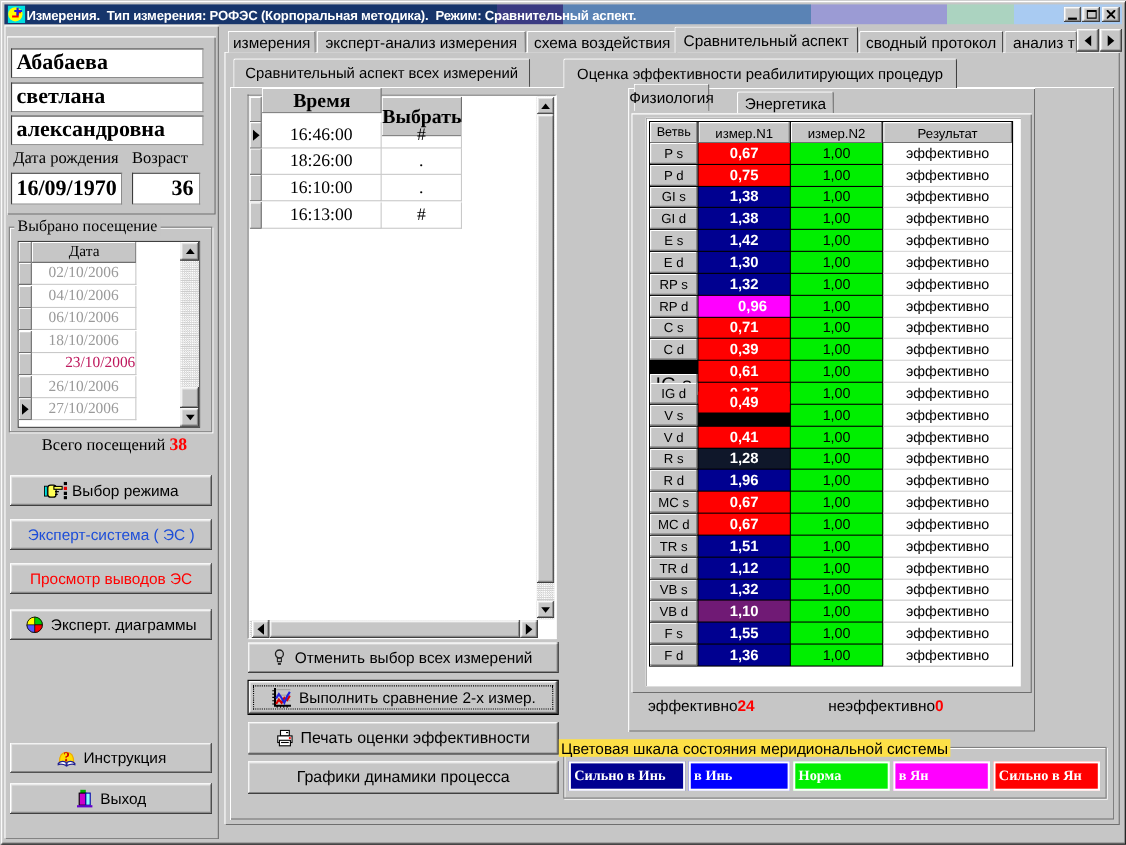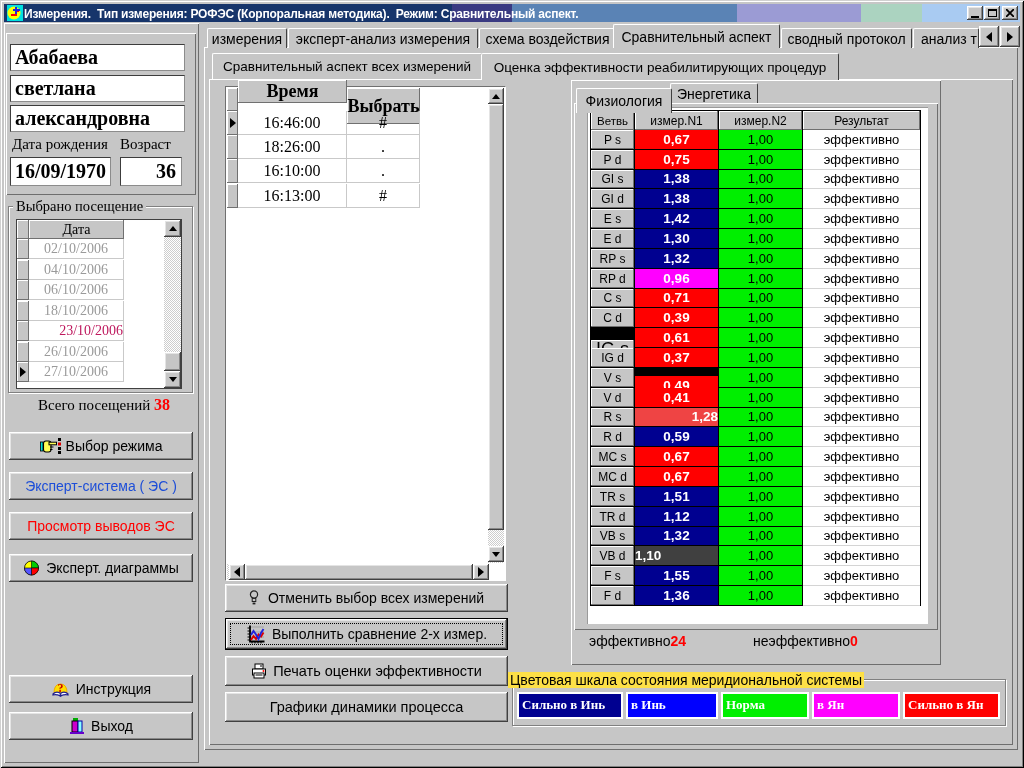--- a/index.html
+++ b/index.html
@@ -133,21 +133,21 @@
 <div class="tab" style="left:781px;top:28px;width:131px;height:20px;font-size:14px;">сводный протокол</div>
 <div class="tab" style="left:913px;top:28px;width:66px;height:20px;font-size:14px;overflow:hidden;justify-content:flex-start;padding-left:7px;">анализ т</div>
 <div class="abs btn" style="left:979px;top:26px;width:20px;height:21px;">
     <div class="tri-l" style="border-right-color:#000"></div>
   </div>
 <div class="abs btn" style="left:1000px;top:26px;width:20px;height:21px;">
     <div class="tri-r"></div>
   </div>
 
 <div class="tab" style="left:212px;top:53px;width:270px;height:26px;font-size:13.5px;">Сравнительный аспект всех измерений</div>
-<div class="tab" style="left:481px;top:53px;width:358px;height:27px;font-size:13.5px;z-index:3;">Оценка эффективности реабилитирующих процедур</div>
+<div class="tab" style="left:512px;top:53px;width:358px;height:27px;font-size:13.5px;z-index:3;">Оценка эффективности реабилитирующих процедур</div>
 <div class="abs raised1" style="left:209px;top:79px;width:804px;height:666px;background:#c6c6c6;"></div>
 
 <div class="abs" style="left:225px;top:86px;width:281px;height:495px;background:#ffffff;border:1px solid #707070;border-right-color:#fff;border-bottom-color:#fff;"></div>
 <div class="abs cell" style="left:227px;top:88px;width:11px;height:23px;"></div>
 <div class="abs cell serif" style="left:238px;top:80px;width:109px;height:23px;font-size:18px;font-weight:bold;">Время</div>
 <div class="abs cell serif" style="left:347px;top:88px;width:73px;height:36px;font-size:18px;font-weight:bold;">Выбрать</div>
 <div class="abs" id="times">
     <div class="abs cell" style="left:227px;top:111px;width:11px;height:24px;">
       <div class="tri-r" style="border-left-color:#000"></div>
     </div>
@@ -203,21 +203,21 @@
   <rect x="4" y="1" width="8" height="5" fill="#fff" stroke="#000"></rect>
   <rect x="9" y="2.5" width="2" height="1" fill="#000"></rect>
   <rect x="1.5" y="6" width="13" height="6" fill="#fff" stroke="#000"></rect>
   <rect x="3" y="10" width="10" height="5" fill="#fff" stroke="#000"></rect>
   <rect x="4.5" y="11.5" width="7" height="1" fill="#000"></rect>
   <circle cx="12.5" cy="8" r="1" fill="#f00"></circle>
  </svg>Печать оценки эффективности</div>
 <div class="abs btn" style="left:225px;top:692px;width:283px;height:30px;font-size:14.5px;">Графики динамики процесса</div>
 
 <div class="abs raised1" style="left:571px;top:80px;width:370px;height:585px;background:#c6c6c6;"></div>
-<div class="tab" style="left:576px;top:88px;width:96px;height:25px;font-size:14px;z-index:3;">Физиология</div>
+<div class="tab" style="left:576px;top:76px;width:69px;height:25px;font-size:14px;z-index:3;">Физиология</div>
 <div class="tab" style="left:670px;top:83px;width:88px;height:20px;font-size:14px;">Энергетика</div>
 <div class="abs raised1" style="left:574px;top:103px;width:364px;height:527px;background:#c6c6c6;"></div>
 <div class="abs" style="left:587px;top:107px;width:341px;height:517px;background:#ffffff;box-shadow:inset 1px 1px 0 #9a9a9a;"></div>
 <div class="abs" id="rtable">
     <div class="abs" style="left:590px;top:110px;width:331px;height:496px;background:#000;"></div>
     <div class="abs cell" style="left:591px;top:111px;width:43px;height:19px;font-size:11.5px;">Ветвь</div>
     <div class="abs cell" style="left:635px;top:111px;width:83px;height:19px;font-size:12px;">измер.N1</div>
     <div class="abs cell" style="left:719px;top:111px;width:83px;height:19px;font-size:12px;">измер.N2</div>
     <div class="abs cell" style="left:803px;top:111px;width:117px;height:19px;font-size:12px;">Результат</div>
     <div class="abs cell" style="left:591px;top:130px;width:43px;height:19px;font-size:12px;">P s</div>
@@ -242,53 +242,53 @@
     <div class="abs" style="left:803px;top:209px;width:117px;height:19px;background:#fff;font-size:13px;text-align:center;line-height:19px;"><span style="background:#fff;display:inline-block;width:100%;border-bottom:1px solid #d4d4d4;">эффективно</span></div>
     <div class="abs cell" style="left:591px;top:229px;width:43px;height:19px;font-size:12px;">E d</div>
     <div class="abs" style="left:635px;top:229px;width:83px;height:19px;background:#000090;color:#fff;font-weight:bold;font-size:13.5px;text-align:center;line-height:19px;">1,30</div>
     <div class="abs" style="left:719px;top:229px;width:83px;height:19px;background:#00ef00;font-size:13px;text-align:center;line-height:19px;">1,00</div>
     <div class="abs" style="left:803px;top:229px;width:117px;height:19px;background:#fff;font-size:13px;text-align:center;line-height:19px;"><span style="background:#fff;display:inline-block;width:100%;border-bottom:1px solid #d4d4d4;">эффективно</span></div>
     <div class="abs cell" style="left:591px;top:249px;width:43px;height:19px;font-size:12px;">RP s</div>
     <div class="abs" style="left:635px;top:249px;width:83px;height:19px;background:#000090;color:#fff;font-weight:bold;font-size:13.5px;text-align:center;line-height:19px;">1,32</div>
     <div class="abs" style="left:719px;top:249px;width:83px;height:19px;background:#00ef00;font-size:13px;text-align:center;line-height:19px;">1,00</div>
     <div class="abs" style="left:803px;top:249px;width:117px;height:19px;background:#fff;font-size:13px;text-align:center;line-height:19px;"><span style="background:#fff;display:inline-block;width:100%;border-bottom:1px solid #d4d4d4;">эффективно</span></div>
     <div class="abs cell" style="left:591px;top:269px;width:43px;height:19px;font-size:12px;">RP d</div>
-    <div class="abs" style="left:635px;top:269px;width:83px;height:19px;background:#ff00ff;color:#fff;font-weight:bold;font-size:13.5px;text-align:center;line-height:19px;">0,96</div>
+    <div class="abs" style="left:635px;top:269px;width:83px;height:19px;background:#ff00ff;color:#fff;font-weight:bold;font-size:13.5px;text-align:left;line-height:19px;padding-left:36px;">0,96</div>
     <div class="abs" style="left:719px;top:269px;width:83px;height:19px;background:#00ef00;font-size:13px;text-align:center;line-height:19px;">1,00</div>
     <div class="abs" style="left:803px;top:269px;width:117px;height:19px;background:#fff;font-size:13px;text-align:center;line-height:19px;"><span style="background:#fff;display:inline-block;width:100%;border-bottom:1px solid #d4d4d4;">эффективно</span></div>
     <div class="abs cell" style="left:591px;top:289px;width:43px;height:18px;font-size:12px;">C s</div>
     <div class="abs" style="left:635px;top:289px;width:83px;height:18px;background:#ff0000;color:#fff;font-weight:bold;font-size:13.5px;text-align:center;line-height:18px;">0,71</div>
     <div class="abs" style="left:719px;top:289px;width:83px;height:18px;background:#00ef00;font-size:13px;text-align:center;line-height:18px;">1,00</div>
     <div class="abs" style="left:803px;top:289px;width:117px;height:18px;background:#fff;font-size:13px;text-align:center;line-height:18px;"><span style="background:#fff;display:inline-block;width:100%;border-bottom:1px solid #d4d4d4;">эффективно</span></div>
     <div class="abs cell" style="left:591px;top:308px;width:43px;height:19px;font-size:12px;">C d</div>
     <div class="abs" style="left:635px;top:308px;width:83px;height:19px;background:#ff0000;color:#fff;font-weight:bold;font-size:13.5px;text-align:center;line-height:19px;">0,39</div>
     <div class="abs" style="left:719px;top:308px;width:83px;height:19px;background:#00ef00;font-size:13px;text-align:center;line-height:19px;">1,00</div>
     <div class="abs" style="left:803px;top:308px;width:117px;height:19px;background:#fff;font-size:13px;text-align:center;line-height:19px;"><span style="background:#fff;display:inline-block;width:100%;border-bottom:1px solid #d4d4d4;">эффективно</span></div>
     <div class="abs cell" style="left:591px;top:340px;width:43px;height:19px;font-size:18px;">IG s</div>
     <div class="abs" style="left:635px;top:328px;width:83px;height:19px;background:#ff0000;color:#fff;font-weight:bold;font-size:13.5px;text-align:center;line-height:19px;">0,61</div>
     <div class="abs" style="left:719px;top:328px;width:83px;height:19px;background:#00ef00;font-size:13px;text-align:center;line-height:19px;">1,00</div>
     <div class="abs" style="left:803px;top:328px;width:117px;height:19px;background:#fff;font-size:13px;text-align:center;line-height:19px;"><span style="background:#fff;display:inline-block;width:100%;border-bottom:1px solid #d4d4d4;">эффективно</span></div>
     <div class="abs cell" style="left:591px;top:348px;width:43px;height:19px;font-size:12px;">IG d</div>
     <div class="abs" style="left:635px;top:348px;width:83px;height:19px;background:#ff0000;color:#fff;font-weight:bold;font-size:13.5px;text-align:center;line-height:19px;">0,37</div>
     <div class="abs" style="left:719px;top:348px;width:83px;height:19px;background:#00ef00;font-size:13px;text-align:center;line-height:19px;">1,00</div>
     <div class="abs" style="left:803px;top:348px;width:117px;height:19px;background:#fff;font-size:13px;text-align:center;line-height:19px;"><span style="background:#fff;display:inline-block;width:100%;border-bottom:1px solid #d4d4d4;">эффективно</span></div>
     <div class="abs cell" style="left:591px;top:368px;width:43px;height:19px;font-size:12px;">V s</div>
-    <div class="abs" style="left:635px;top:376px;width:83px;height:19px;background:#ff0000;color:#fff;font-weight:bold;font-size:13.5px;text-align:center;line-height:19px;">0,49</div>
+    <div class="abs" style="left:635px;top:356px;width:83px;height:19px;background:#ff0000;color:#fff;font-weight:bold;font-size:13.5px;text-align:center;line-height:19px;">0,49</div>
     <div class="abs" style="left:719px;top:368px;width:83px;height:19px;background:#00ef00;font-size:13px;text-align:center;line-height:19px;">1,00</div>
     <div class="abs" style="left:803px;top:368px;width:117px;height:19px;background:#fff;font-size:13px;text-align:center;line-height:19px;"><span style="background:#fff;display:inline-block;width:100%;border-bottom:1px solid #d4d4d4;">эффективно</span></div>
     <div class="abs cell" style="left:591px;top:388px;width:43px;height:19px;font-size:12px;">V d</div>
     <div class="abs" style="left:635px;top:388px;width:83px;height:19px;background:#ff0000;color:#fff;font-weight:bold;font-size:13.5px;text-align:center;line-height:19px;">0,41</div>
     <div class="abs" style="left:719px;top:388px;width:83px;height:19px;background:#00ef00;font-size:13px;text-align:center;line-height:19px;">1,00</div>
     <div class="abs" style="left:803px;top:388px;width:117px;height:19px;background:#fff;font-size:13px;text-align:center;line-height:19px;"><span style="background:#fff;display:inline-block;width:100%;border-bottom:1px solid #d4d4d4;">эффективно</span></div>
     <div class="abs cell" style="left:591px;top:408px;width:43px;height:18px;font-size:12px;">R s</div>
-    <div class="abs" style="left:635px;top:408px;width:83px;height:18px;background:#ef4444;color:#fff;font-weight:bold;font-size:13.5px;text-align:right;line-height:18px;">1,28</div>
+    <div class="abs" style="left:635px;top:408px;width:83px;height:18px;background:#0f172a;color:#fff;font-weight:bold;font-size:13.5px;text-align:center;line-height:18px;">1,28</div>
     <div class="abs" style="left:719px;top:408px;width:83px;height:18px;background:#00ef00;font-size:13px;text-align:center;line-height:18px;">1,00</div>
     <div class="abs" style="left:803px;top:408px;width:117px;height:18px;background:#fff;font-size:13px;text-align:center;line-height:18px;"><span style="background:#fff;display:inline-block;width:100%;border-bottom:1px solid #d4d4d4;">эффективно</span></div>
     <div class="abs cell" style="left:591px;top:427px;width:43px;height:19px;font-size:12px;">R d</div>
-    <div class="abs" style="left:635px;top:427px;width:83px;height:19px;background:#000090;color:#fff;font-weight:bold;font-size:13.5px;text-align:center;line-height:19px;">0,59</div>
+    <div class="abs" style="left:635px;top:427px;width:83px;height:19px;background:#000090;color:#fff;font-weight:bold;font-size:13.5px;text-align:center;line-height:19px;">1,96</div>
     <div class="abs" style="left:719px;top:427px;width:83px;height:19px;background:#00ef00;font-size:13px;text-align:center;line-height:19px;">1,00</div>
     <div class="abs" style="left:803px;top:427px;width:117px;height:19px;background:#fff;font-size:13px;text-align:center;line-height:19px;"><span style="background:#fff;display:inline-block;width:100%;border-bottom:1px solid #d4d4d4;">эффективно</span></div>
     <div class="abs cell" style="left:591px;top:447px;width:43px;height:19px;font-size:12px;">MC s</div>
     <div class="abs" style="left:635px;top:447px;width:83px;height:19px;background:#ff0000;color:#fff;font-weight:bold;font-size:13.5px;text-align:center;line-height:19px;">0,67</div>
     <div class="abs" style="left:719px;top:447px;width:83px;height:19px;background:#00ef00;font-size:13px;text-align:center;line-height:19px;">1,00</div>
     <div class="abs" style="left:803px;top:447px;width:117px;height:19px;background:#fff;font-size:13px;text-align:center;line-height:19px;"><span style="background:#fff;display:inline-block;width:100%;border-bottom:1px solid #d4d4d4;">эффективно</span></div>
     <div class="abs cell" style="left:591px;top:467px;width:43px;height:19px;font-size:12px;">MC d</div>
     <div class="abs" style="left:635px;top:467px;width:83px;height:19px;background:#ff0000;color:#fff;font-weight:bold;font-size:13.5px;text-align:center;line-height:19px;">0,67</div>
     <div class="abs" style="left:719px;top:467px;width:83px;height:19px;background:#00ef00;font-size:13px;text-align:center;line-height:19px;">1,00</div>
     <div class="abs" style="left:803px;top:467px;width:117px;height:19px;background:#fff;font-size:13px;text-align:center;line-height:19px;"><span style="background:#fff;display:inline-block;width:100%;border-bottom:1px solid #d4d4d4;">эффективно</span></div>
@@ -298,21 +298,21 @@
     <div class="abs" style="left:803px;top:487px;width:117px;height:19px;background:#fff;font-size:13px;text-align:center;line-height:19px;"><span style="background:#fff;display:inline-block;width:100%;border-bottom:1px solid #d4d4d4;">эффективно</span></div>
     <div class="abs cell" style="left:591px;top:507px;width:43px;height:19px;font-size:12px;">TR d</div>
     <div class="abs" style="left:635px;top:507px;width:83px;height:19px;background:#000090;color:#fff;font-weight:bold;font-size:13.5px;text-align:center;line-height:19px;">1,12</div>
     <div class="abs" style="left:719px;top:507px;width:83px;height:19px;background:#00ef00;font-size:13px;text-align:center;line-height:19px;">1,00</div>
     <div class="abs" style="left:803px;top:507px;width:117px;height:19px;background:#fff;font-size:13px;text-align:center;line-height:19px;"><span style="background:#fff;display:inline-block;width:100%;border-bottom:1px solid #d4d4d4;">эффективно</span></div>
     <div class="abs cell" style="left:591px;top:527px;width:43px;height:18px;font-size:12px;">VB s</div>
     <div class="abs" style="left:635px;top:527px;width:83px;height:18px;background:#000090;color:#fff;font-weight:bold;font-size:13.5px;text-align:center;line-height:18px;">1,32</div>
     <div class="abs" style="left:719px;top:527px;width:83px;height:18px;background:#00ef00;font-size:13px;text-align:center;line-height:18px;">1,00</div>
     <div class="abs" style="left:803px;top:527px;width:117px;height:18px;background:#fff;font-size:13px;text-align:center;line-height:18px;"><span style="background:#fff;display:inline-block;width:100%;border-bottom:1px solid #d4d4d4;">эффективно</span></div>
     <div class="abs cell" style="left:591px;top:546px;width:43px;height:19px;font-size:12px;">VB d</div>
-    <div class="abs" style="left:635px;top:546px;width:83px;height:19px;background:#404040;color:#fff;font-weight:bold;font-size:13.5px;text-align:left;line-height:19px;">1,10</div>
+    <div class="abs" style="left:635px;top:546px;width:83px;height:19px;background:#701a75;color:#fff;font-weight:bold;font-size:13.5px;text-align:center;line-height:19px;">1,10</div>
     <div class="abs" style="left:719px;top:546px;width:83px;height:19px;background:#00ef00;font-size:13px;text-align:center;line-height:19px;">1,00</div>
     <div class="abs" style="left:803px;top:546px;width:117px;height:19px;background:#fff;font-size:13px;text-align:center;line-height:19px;"><span style="background:#fff;display:inline-block;width:100%;border-bottom:1px solid #d4d4d4;">эффективно</span></div>
     <div class="abs cell" style="left:591px;top:566px;width:43px;height:19px;font-size:12px;">F s</div>
     <div class="abs" style="left:635px;top:566px;width:83px;height:19px;background:#000090;color:#fff;font-weight:bold;font-size:13.5px;text-align:center;line-height:19px;">1,55</div>
     <div class="abs" style="left:719px;top:566px;width:83px;height:19px;background:#00ef00;font-size:13px;text-align:center;line-height:19px;">1,00</div>
     <div class="abs" style="left:803px;top:566px;width:117px;height:19px;background:#fff;font-size:13px;text-align:center;line-height:19px;"><span style="background:#fff;display:inline-block;width:100%;border-bottom:1px solid #d4d4d4;">эффективно</span></div>
     <div class="abs cell" style="left:591px;top:586px;width:43px;height:19px;font-size:12px;">F d</div>
     <div class="abs" style="left:635px;top:586px;width:83px;height:19px;background:#000090;color:#fff;font-weight:bold;font-size:13.5px;text-align:center;line-height:19px;">1,36</div>
     <div class="abs" style="left:719px;top:586px;width:83px;height:19px;background:#00ef00;font-size:13px;text-align:center;line-height:19px;">1,00</div>
     <div class="abs" style="left:803px;top:586px;width:117px;height:19px;background:#fff;font-size:13px;text-align:center;line-height:19px;"><span style="background:#fff;display:inline-block;width:100%;border-bottom:1px solid #d4d4d4;">эффективно</span></div>

